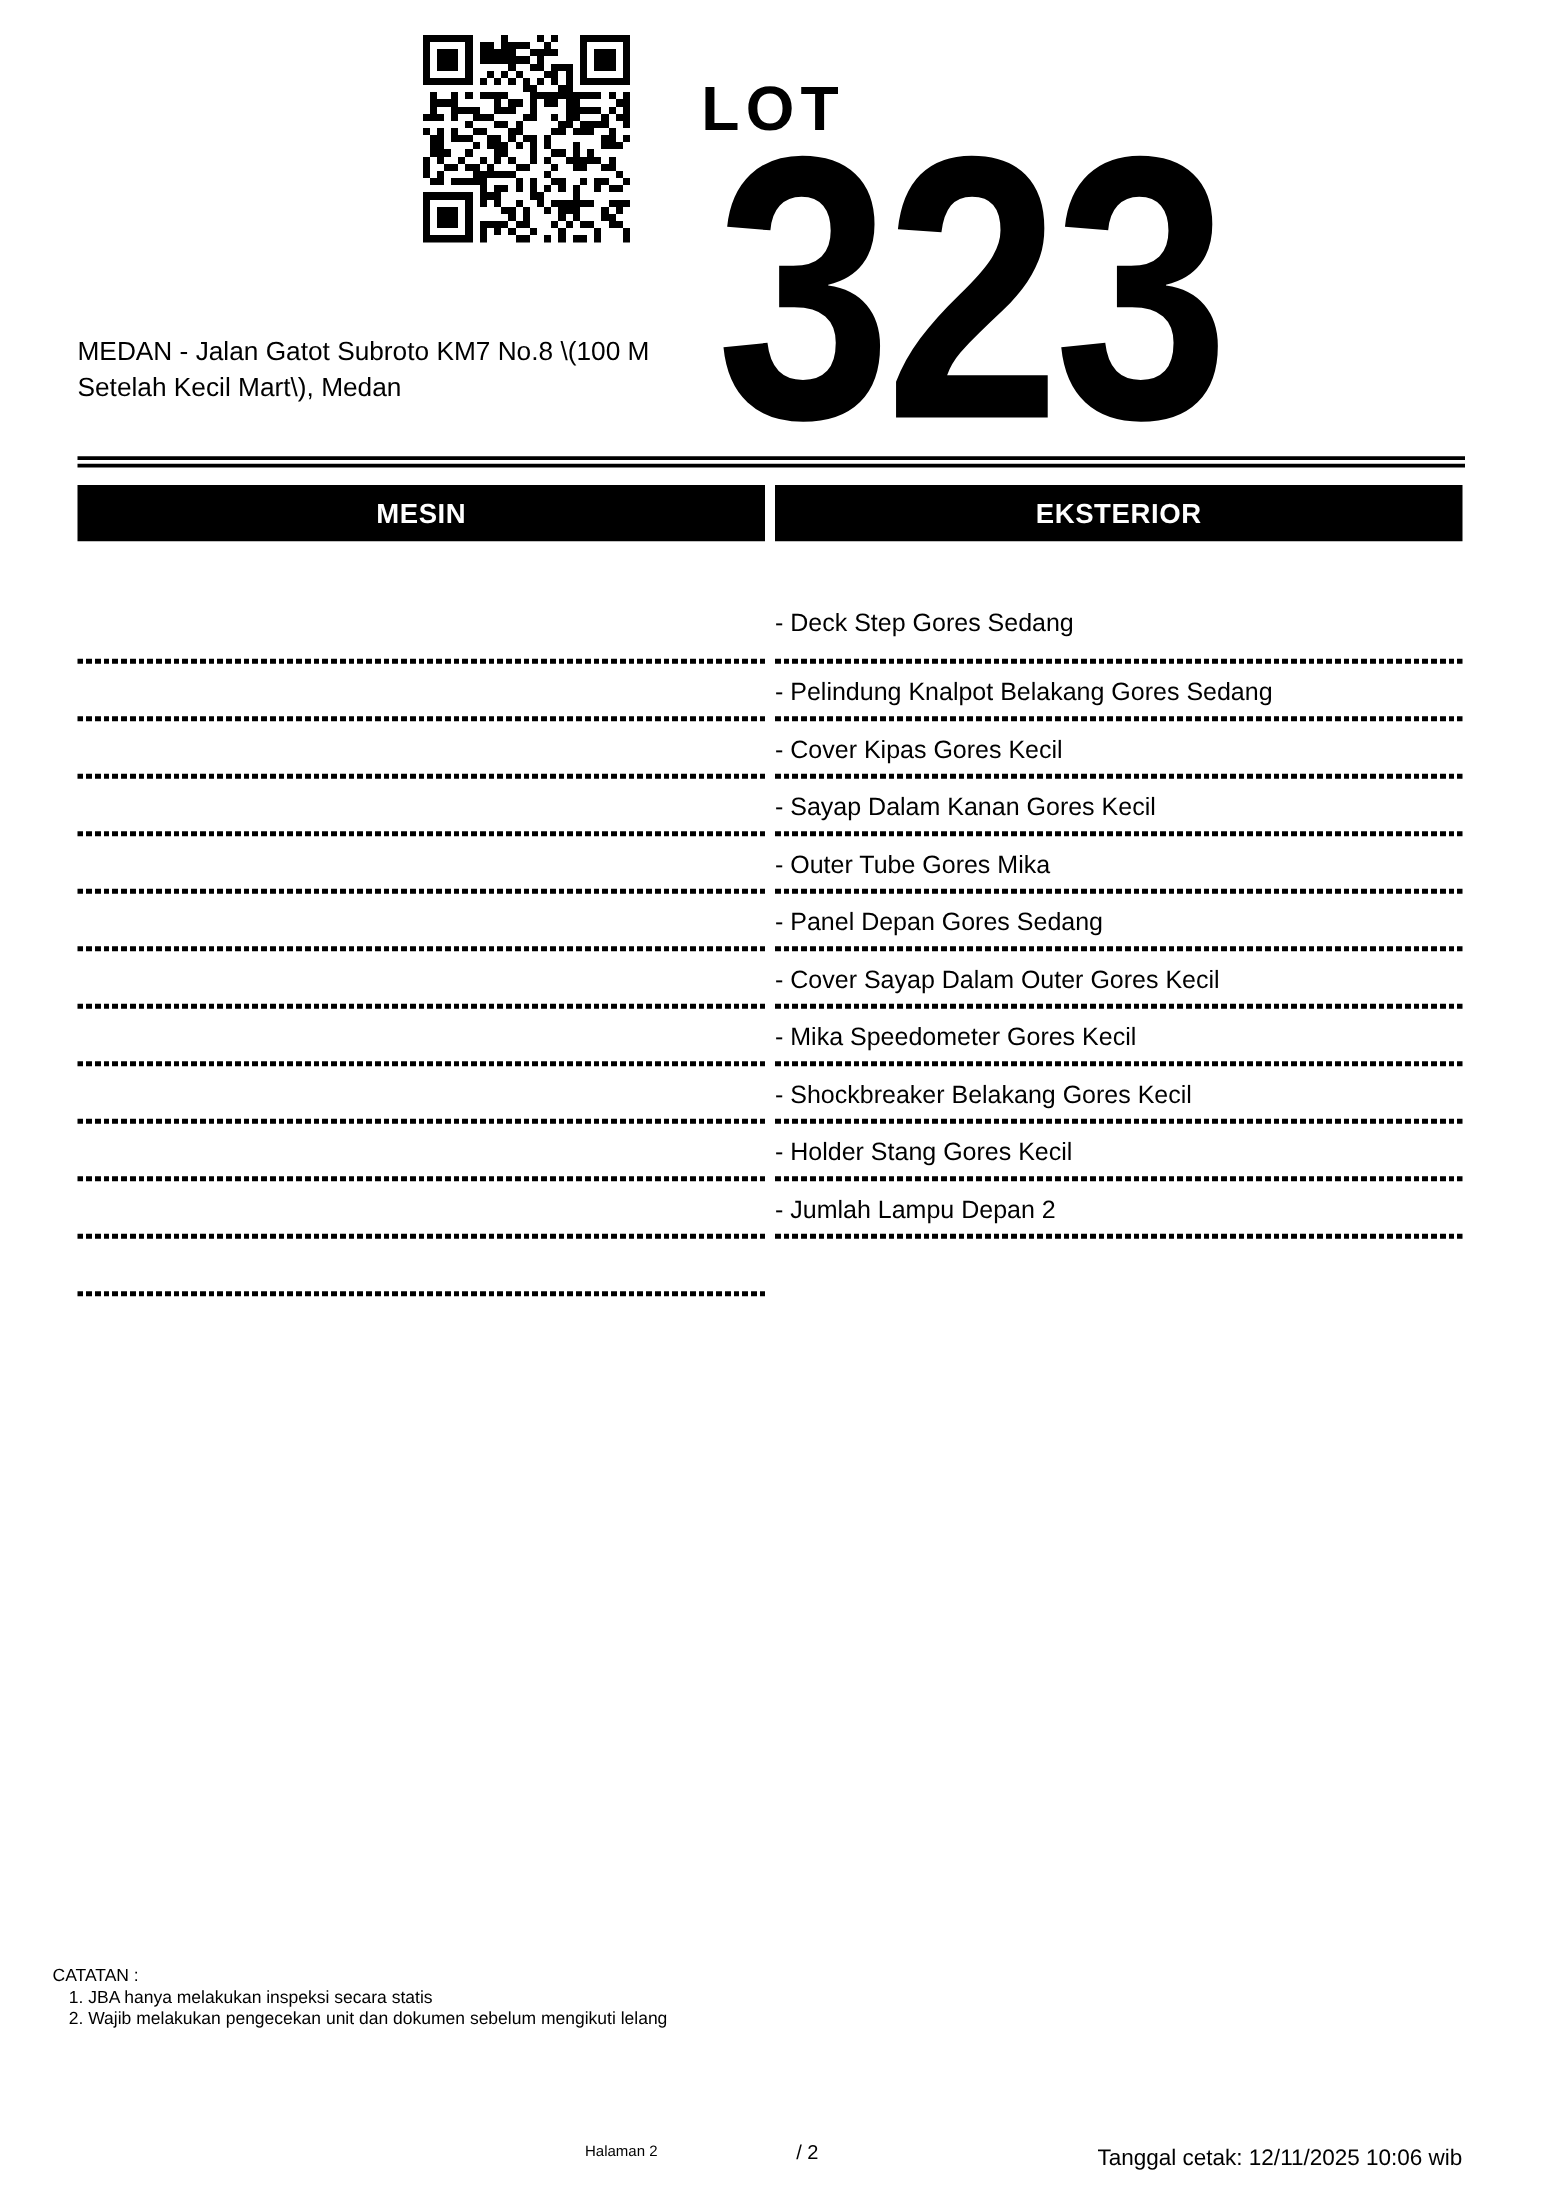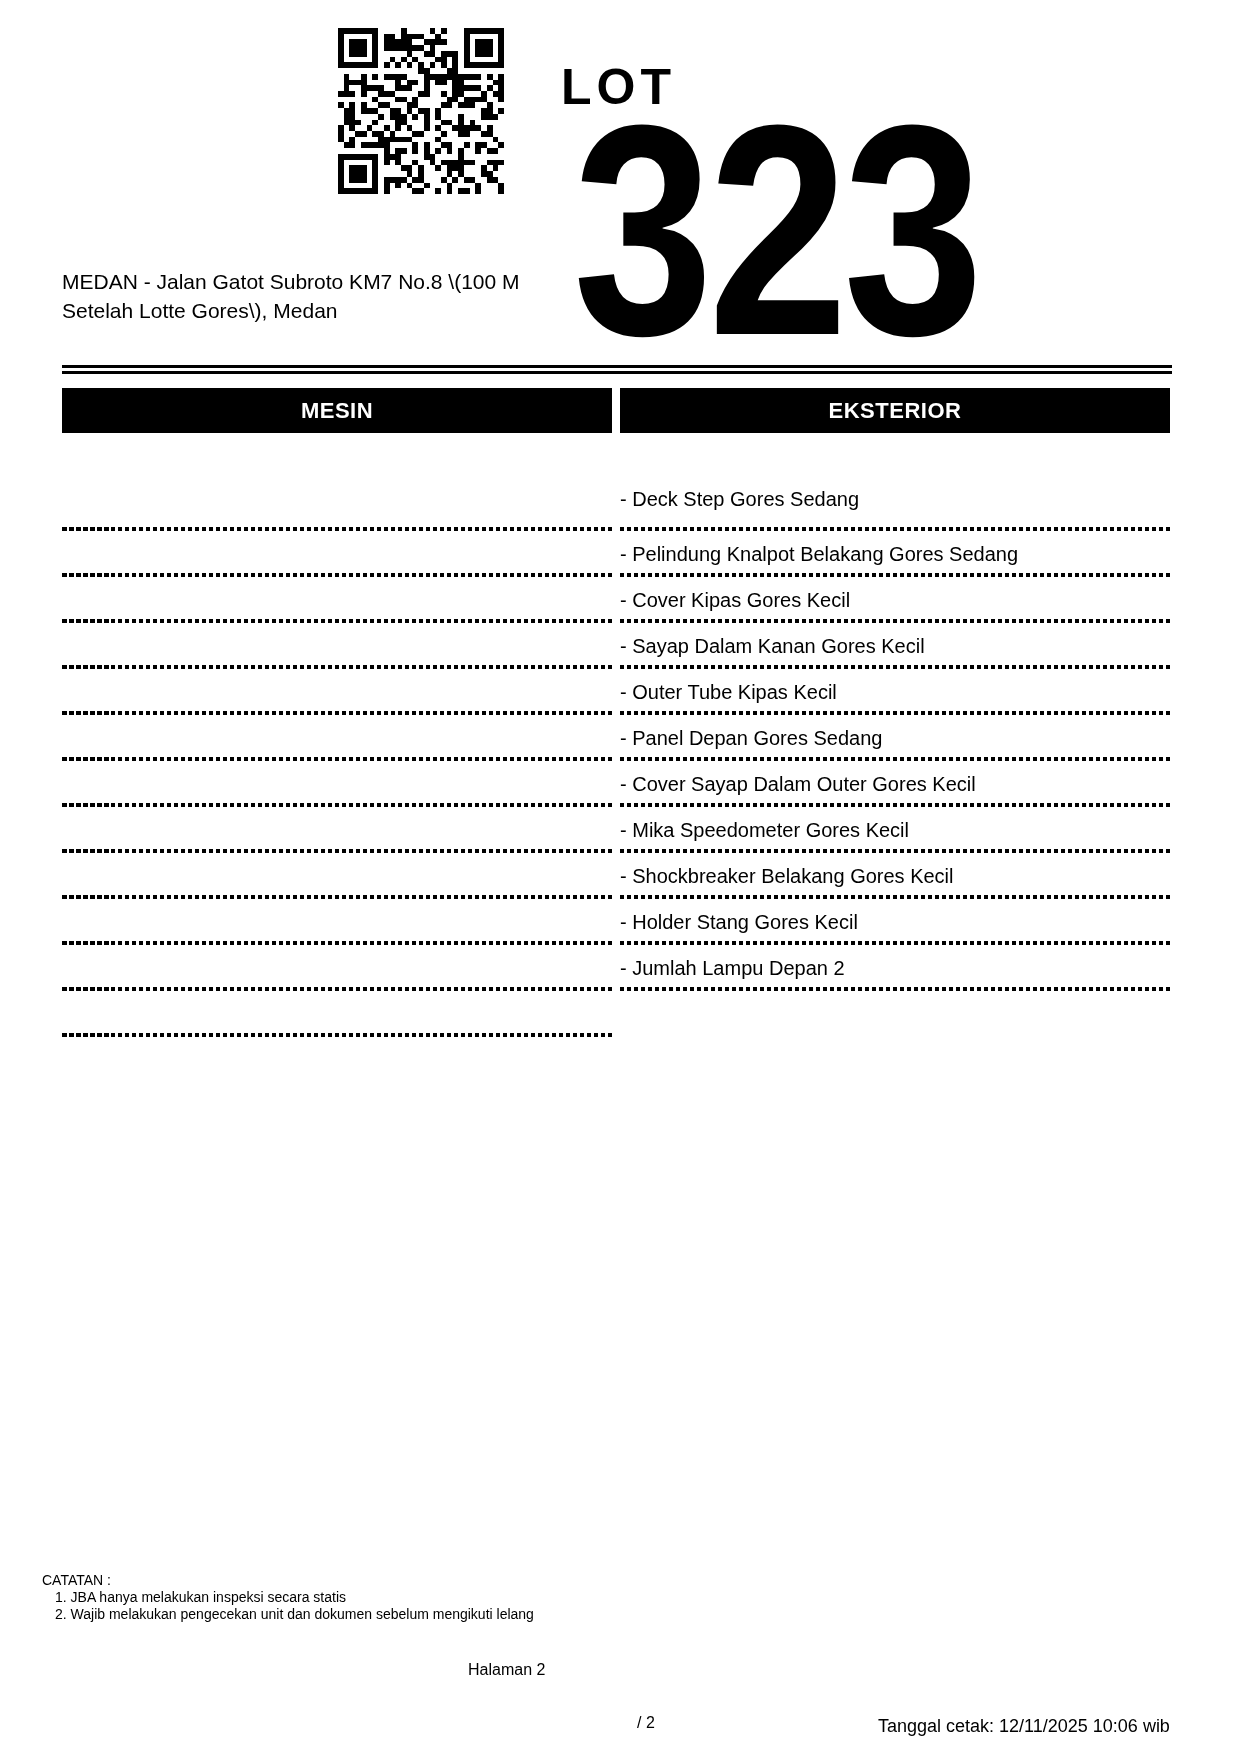--- a/index.html
+++ b/index.html
@@ -30,21 +30,21 @@
   .colhead{height:45px;background:#000;color:#fff;font-weight:bold;font-size:22px;
     display:flex;align-items:center;justify-content:center;letter-spacing:.5px;}
   .row{position:relative;height:46px;display:flex;align-items:center;font-size:20px;white-space:nowrap;}
   .row.tall{height:63px;margin-top:35px;}
   .row::after{content:"";position:absolute;left:0;bottom:0;width:100%;height:4px;
     background:repeating-linear-gradient(90deg,#000 0 4.5px,transparent 4.5px 7px);}
   
   .notes{left:42px;top:1572px;font-size:14px;line-height:17px;}
   .note{padding-left:13px;}
   
-  .footer-page{left:468px;top:1661px;font-size:16px;}
+  .footer-page{left:468px;top:1714px;font-size:12px;}
   .footer-total{left:637px;top:1714px;font-size:16px;}
   .footer-date{left:878px;top:1716px;font-size:18px;}
 </style>
 </head>
 <body>
 
 <div>
 
   <div class="abs qr">
     <svg viewBox="0 0 29 29" xmlns="http://www.w3.org/2000/svg">
@@ -356,21 +356,21 @@
         <path fill-rule="evenodd" d="M0 22h7v7h-7z m1 1v5h5v-5z"></path>
         <rect x="2" y="24" width="3" height="3"></rect>
       </svg>
   </div>
 
   <div class="abs lot-label">LOT</div>
   <div class="abs lot-number">323</div>
 
   <div class="abs info">
     <div>MEDAN - Jalan Gatot Subroto KM7 No.8 \(100 M</div>
-    <div>Setelah Lotte Gores\), Medan</div>
+    <div>Setelah Kecil Mart\), Medan</div>
   </div>
 
   <div class="abs rule"></div>
 
   <div class="abs table">
     <div class="col">
       <div class="colhead">MESIN</div>
       <div class="row tall"></div>
       <div class="row"></div>
       <div class="row"></div>
@@ -392,21 +392,21 @@
       <div class="row">
           <span>- Pelindung Knalpot Belakang Gores Sedang</span>
         </div>
       <div class="row">
           <span>- Cover Kipas Gores Kecil</span>
         </div>
       <div class="row">
           <span>- Sayap Dalam Kanan Gores Kecil</span>
         </div>
       <div class="row">
-          <span>- Outer Tube Kipas Kecil</span>
+          <span>- Outer Tube Gores Mika</span>
         </div>
       <div class="row">
           <span>- Panel Depan Gores Sedang</span>
         </div>
       <div class="row">
           <span>- Cover Sayap Dalam Outer Gores Kecil</span>
         </div>
       <div class="row">
           <span>- Mika Speedometer Gores Kecil</span>
         </div>

